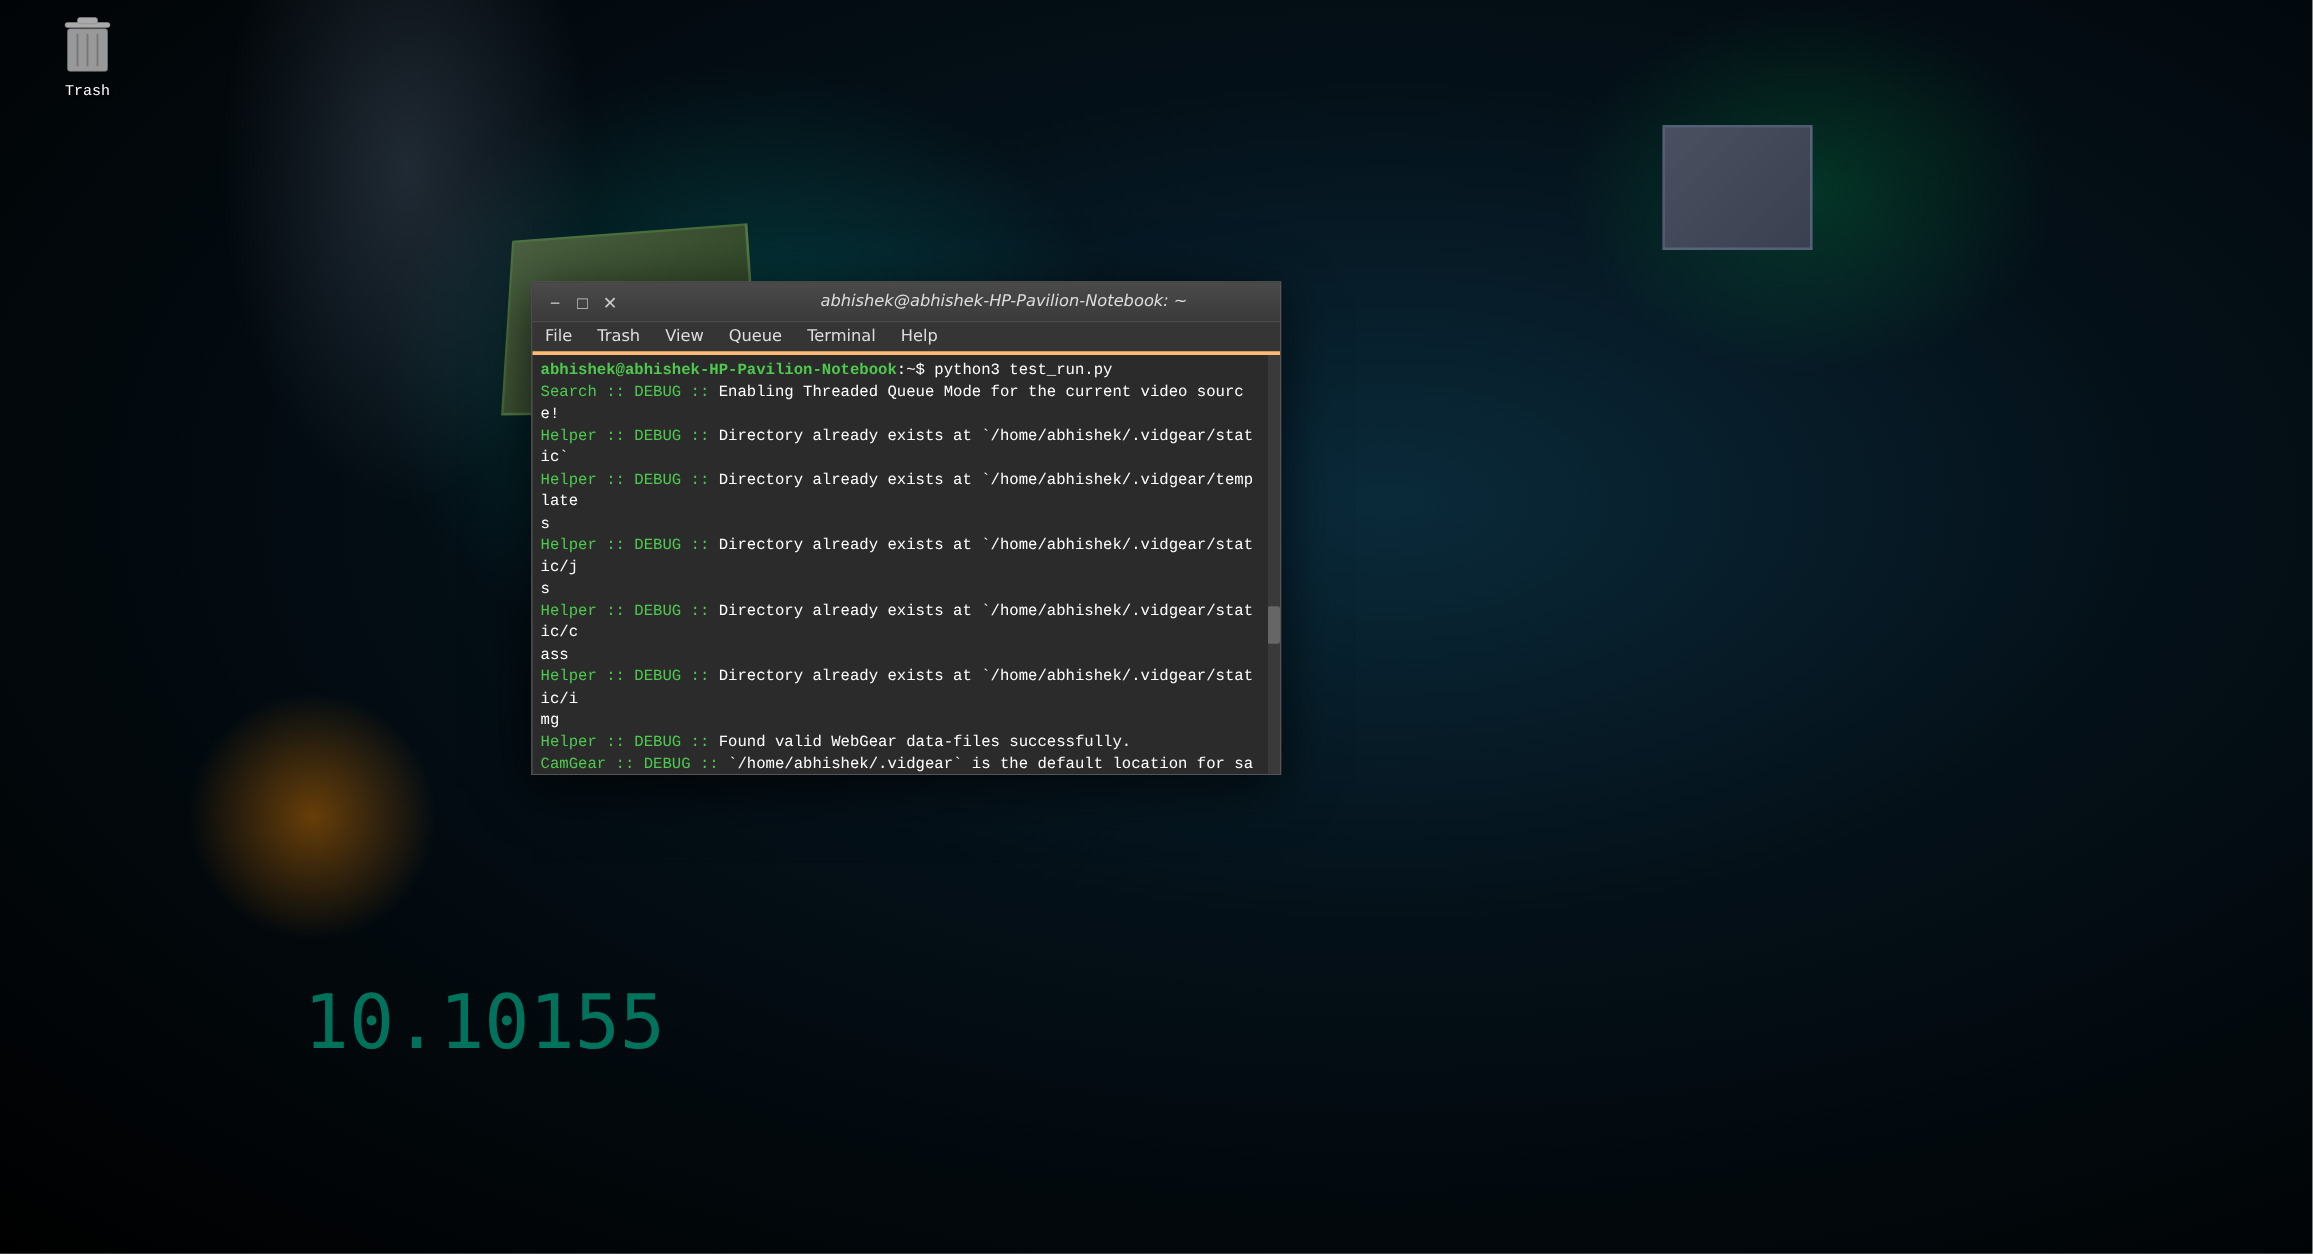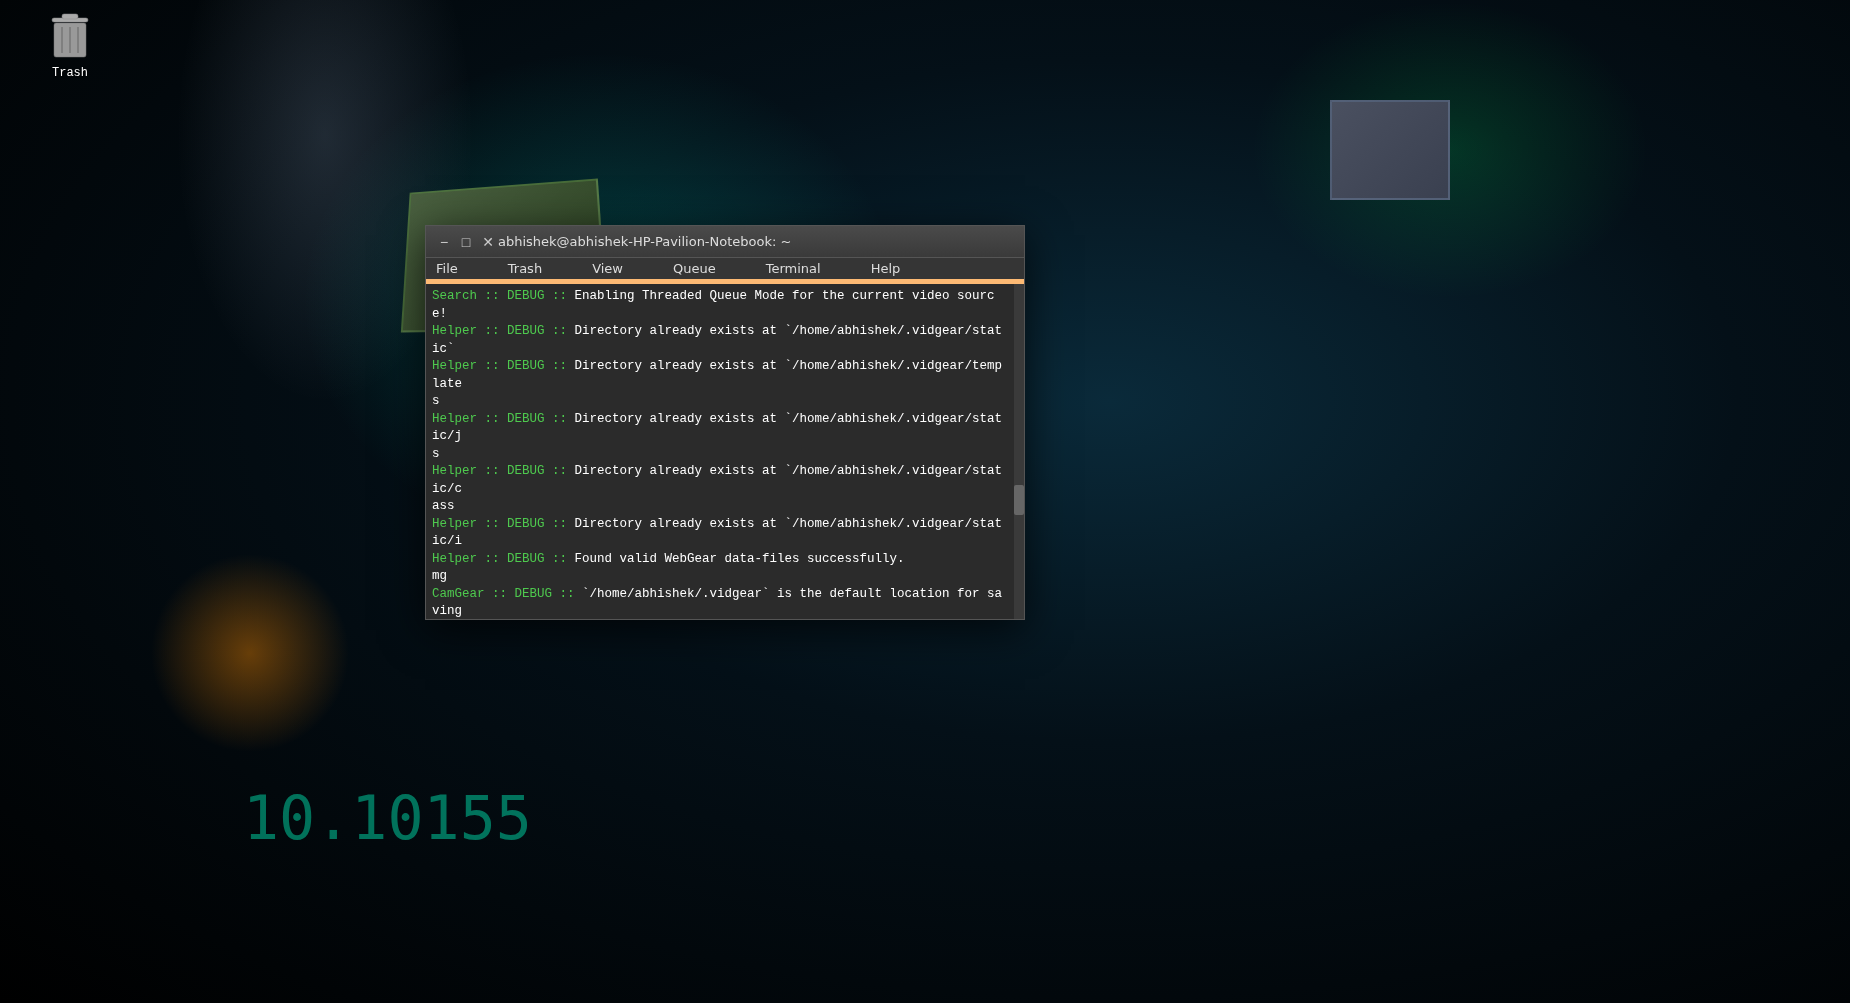--- a/index.html
+++ b/index.html
@@ -174,32 +174,32 @@
       font-size: 14px;
       background: none;
       border: none;
     }
 
     .title-text {
       color: #ddd;
       font-size: 13px;
       font-family: 'DejaVu Sans', sans-serif;
       flex: 1;
-      text-align: left;
+      text-align: right;
+      font-style: italic;
     }
 
     
     #menu-bar {
       background: #353535;
       height: 26px;
       display: flex;
       align-items: center;
-      border-bottom: 5px solid #fdba74;
+      border-bottom: 3px solid #fdba74;
       flex-shrink: 0;
-      gap: 30px;
     }
 
     .menu-item {
       padding: 0 10px;
       color: #ddd;
       font-size: 13px;
       font-family: 'DejaVu Sans', sans-serif;
       height: 100%;
       display: flex;
       align-items: center;
@@ -297,30 +297,31 @@
     <div class="menu-item">Trash</div>
     <div class="menu-item">View</div>
     <div class="menu-item">Queue</div>
     <div class="menu-item">Terminal</div>
     <div class="menu-item">Help</div>
   </div>
 
   <div style="display:flex; flex:1; overflow:hidden;">
     <div id="terminal-content">
 
+    <div class="term-line"><span class="t-prompt">abhishek@abhishek-HP-Pavilion-Notebook</span><span class="t-cmd">:~$ python3 test_run.py</span></div>
         <div class="term-line"><span class="t-debug-helper">Search :: DEBUG :: </span><span class="t-cmd">Enabling Threaded Queue Mode for the current video source!</span></div>
         <div class="term-line"><span class="t-debug-helper">Helper :: DEBUG :: </span><span class="t-cmd">Directory already exists at `/home/abhishek/.vidgear/static`</span></div>
         <div class="term-line"><span class="t-debug-helper">Helper :: DEBUG :: </span><span class="t-cmd">Directory already exists at `/home/abhishek/.vidgear/template</span></div>
         <div class="term-line"><span class="t-cmd">s</span></div>
         <div class="term-line"><span class="t-debug-helper">Helper :: DEBUG :: </span><span class="t-cmd">Directory already exists at `/home/abhishek/.vidgear/static/j</span></div>
         <div class="term-line"><span class="t-cmd">s</span></div>
         <div class="term-line"><span class="t-debug-helper">Helper :: DEBUG :: </span><span class="t-cmd">Directory already exists at `/home/abhishek/.vidgear/static/c</span></div>
         <div class="term-line"><span class="t-cmd">ass</span></div>
         <div class="term-line"><span class="t-debug-helper">Helper :: DEBUG :: </span><span class="t-cmd">Directory already exists at `/home/abhishek/.vidgear/static/i</span></div>
+        <div class="term-line"><span class="t-cmd">mg</span></div>
         <div class="term-line"><span class="t-debug-helper">Helper :: DEBUG :: </span><span class="t-cmd">Found valid WebGear data-files successfully.</span></div>
-        <div class="term-line"><span class="t-cmd">mg</span></div>
         <div class="term-line"><span class="t-debug-helper">CamGear :: DEBUG :: </span><span class="t-cmd">`/home/abhishek/.vidgear` is the default location for saving</span></div>
       </div>
     <div class="term-scrollbar">
       <div class="term-scrollbar-thumb"></div>
     </div>
   </div>
 </div>
 
 </body></html>

